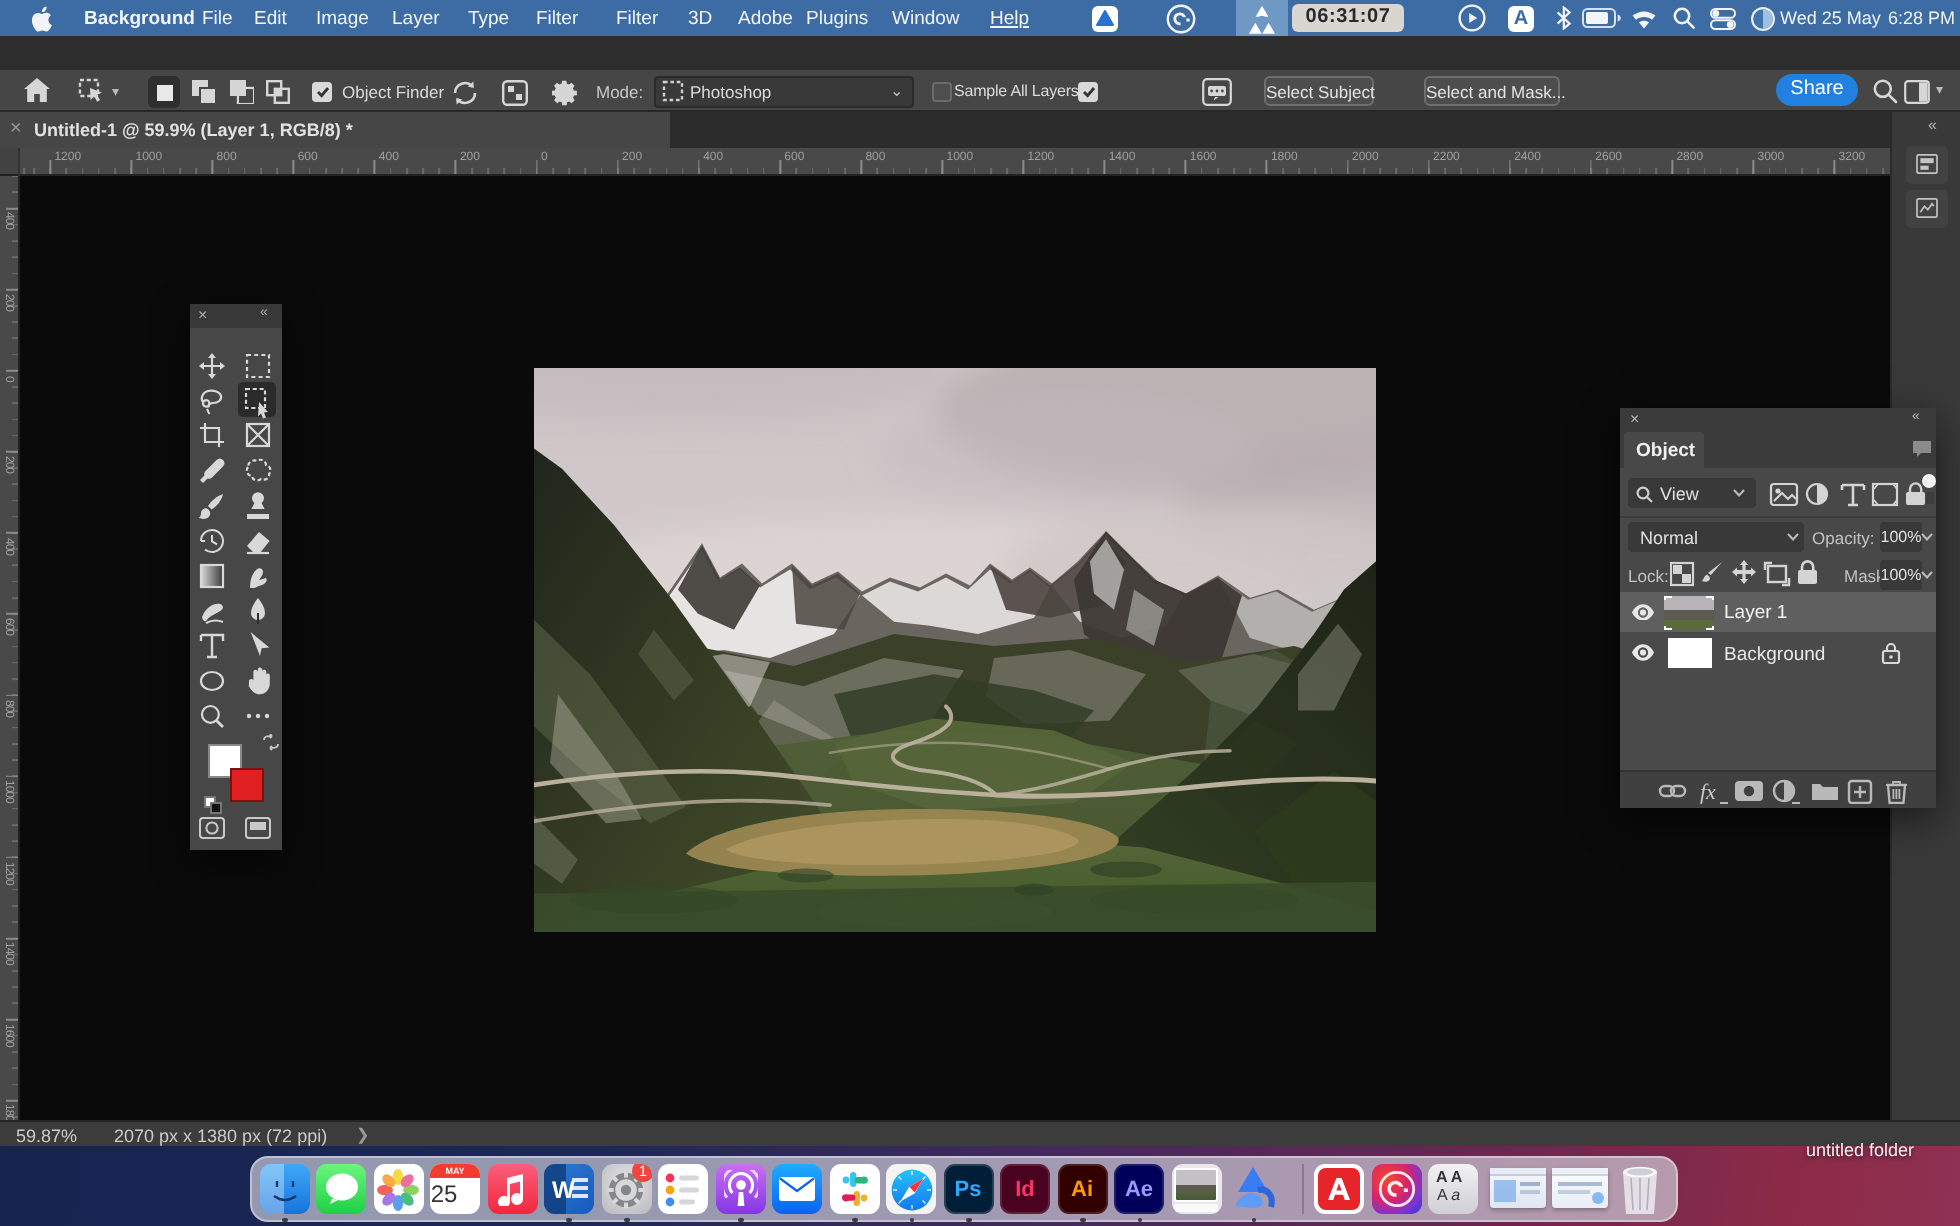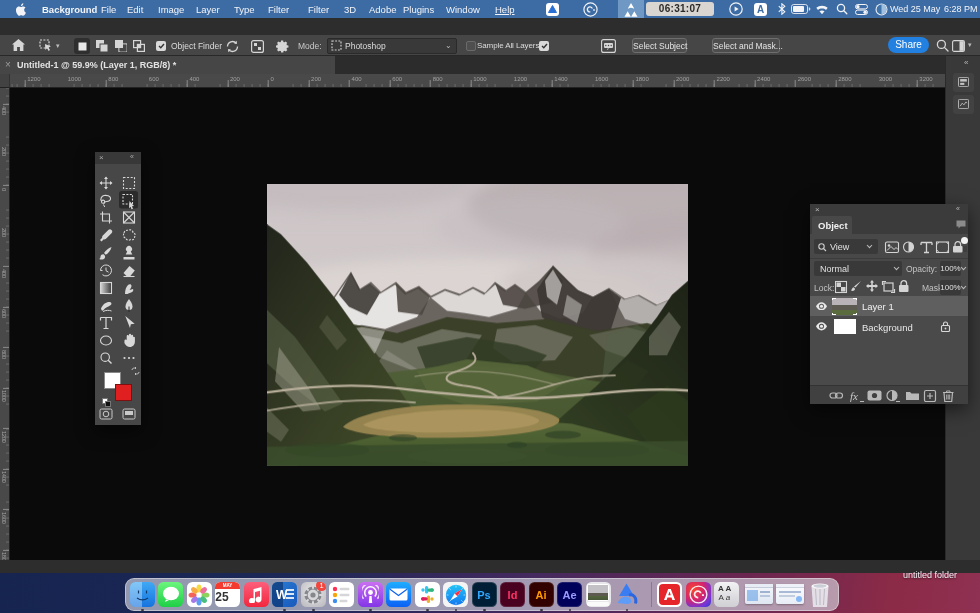--- a/index.html
+++ b/index.html
@@ -545,20 +545,25 @@
         <g transform="translate(95,0)">
             <rect x="0.5" y="1.5" width="11" height="11" rx="1.5"></rect>
             <path d="M6 4v6M3 7h6"></path>
           </g>
         <g transform="translate(113,0)">
             <path d="M2 3.5h8.5l-.8 9H2.8z" fill="none"></path>
             <path d="M1 3.5h10.5M4.5 3.5V2h3.5v1.5M4.7 5.5v5M6.2 5.5v5M7.7 5.5v5" stroke-width="0.9"></path>
           </g>
       </svg>
     </div>
+    <div id="statusbar">
+      <span class="abs" style="left:8px;top:2px;">59.87%</span>
+      <span class="abs" style="left:57px;top:2px;">2070 px x 1380 px (72 ppi)</span>
+      <span class="abs" style="left:178px;top:2px;color:#999;font-size:8px;">❯</span>
+    </div>
   </div>
   <div id="menubar">
     <svg class="abs" style="left:16px;top:3px;" width="11" height="13" viewBox="0 0 11 13">
         <path fill="#f2f4f8" d="M8.2 6.9c0-1.5 1.2-2.2 1.3-2.3-.7-1-1.8-1.2-2.2-1.2-.9-.1-1.8.6-2.3.6-.5 0-1.2-.6-2-.5-1 0-2 .6-2.5 1.5-1.1 1.9-.3 4.7.8 6.2.5.8 1.1 1.6 1.9 1.6.8 0 1.1-.5 2-.5.9 0 1.2.5 2 .5.8 0 1.4-.8 1.9-1.5.6-.9.8-1.7.8-1.8-.1 0-1.7-.6-1.7-2.6zM6.7 2.2c.4-.5.7-1.2.6-1.9-.6 0-1.3.4-1.7.9-.4.4-.7 1.1-.6 1.8.7.1 1.3-.3 1.7-.8z"></path>
       </svg>
     <span class="mi" style="left:42px;font-weight:bold;">Background</span>
     <span class="mi" style="left:101px;">File</span>
     <span class="mi" style="left:127px;">Edit</span>
     <span class="mi" style="left:158px;">Image</span>
     <span class="mi" style="left:196px;">Layer</span>
@@ -576,21 +581,21 @@
       </svg>
     <svg class="abs" style="left:583px;top:2px;" width="15" height="15" viewBox="0 0 15 15">
         <circle cx="7.5" cy="7.5" r="6.6" fill="none" stroke="#f2f4f8" stroke-width="1.2"></circle>
         <path fill="#f2f4f8" d="M6.9 4.2c-1.8 0-3.2 1.4-3.2 3.2 0 1.8 1.4 3.2 3.2 3.2h.4V9.2h-.4c-1 0-1.8-.8-1.8-1.8s.8-1.8 1.8-1.8c.7 0 1.3.4 1.6 1h1.5c-.4-1.4-1.6-2.4-3.1-2.4zm3.3 3.1v1.4h1.6V7.3z"></path>
       </svg>
     <div class="abs" style="left:618px;top:0;width:26px;height:18px;background:#6f99c4;"></div>
     <svg class="abs" style="left:622px;top:1.5px;" width="18" height="16" viewBox="0 0 15 14">
         <path fill="#fff" d="M7.5 0.8 10.3 5.6H4.7zM1.8 13 4.6 8.2l2.8 4.8zM10.4 8.2l2.8 4.8H7.6z"></path>
         <circle cx="7.5" cy="7.4" r="2.3" fill="#6f99c4"></circle>
       </svg>
-    <div class="abs" style="left:646px;top:2px;width:68px;height:14px;background:#d9d5d0;border-radius:3px;color:#2a2a2a;font-size:10px;font-weight:bold;text-align:center;line-height:14px;letter-spacing:0.3px;">06:31:07</div>
+    <div class="abs" style="left:646px;top:2px;width:56px;height:14px;background:#d9d5d0;border-radius:3px;color:#2a2a2a;font-size:10px;font-weight:bold;text-align:center;line-height:14px;letter-spacing:0.3px;">06:31:07</div>
     <svg class="abs" style="left:729px;top:2px;" width="14" height="14" viewBox="0 0 14 14">
         <circle cx="7" cy="7" r="6.2" fill="none" stroke="#f2f4f8" stroke-width="1.2"></circle>
         <path fill="#f2f4f8" d="M5.6 4.5 9.6 7 5.6 9.5z"></path>
       </svg>
     <div class="abs" style="left:754px;top:2.5px;width:13px;height:13px;background:#fff;border-radius:3px;color:#3d6ca4;font-size:10px;font-weight:bold;text-align:center;line-height:13px;">A</div>
     <svg class="abs" style="left:778px;top:3px;" width="8" height="12" viewBox="0 0 8 12">
         <path fill="none" stroke="#f2f4f8" stroke-width="1.1" d="M0.8 3.2 6.8 8.8 3.9 11.2 3.9 0.8 6.8 3.2 0.8 8.8"></path>
       </svg>
     <svg class="abs" style="left:791px;top:4px;" width="20" height="10" viewBox="0 0 20 10">
         <rect x="0.5" y="0.5" width="16" height="9" rx="2.2" fill="none" stroke="#f2f4f8" stroke-opacity="0.85"></rect>
@@ -641,21 +646,21 @@
             <ellipse cx="17.5" cy="11" rx="4" ry="2.6" fill="#7ac943"></ellipse>
             <ellipse cx="6.4" cy="6.4" rx="2.6" ry="3.8" transform="rotate(-45 6.4 6.4)" fill="#f59d23"></ellipse>
             <ellipse cx="15.6" cy="15.6" rx="2.6" ry="3.8" transform="rotate(-45 15.6 15.6)" fill="#28b46c"></ellipse>
             <ellipse cx="15.6" cy="6.4" rx="2.6" ry="3.8" transform="rotate(45 15.6 6.4)" fill="#e8578c"></ellipse>
             <ellipse cx="6.4" cy="15.6" rx="2.6" ry="3.8" transform="rotate(45 6.4 15.6)" fill="#9561e2"></ellipse>
           </g>
       </svg>
     </div>
     <div class="dicon" style="left:215px;background:#fff;">
       <div class="abs" style="left:0;top:0;width:25px;height:7px;background:#f33b30;color:#fff;font-size:4.5px;text-align:center;line-height:7px;font-weight:bold;">MAY</div>
-      <div class="abs" style="left:0;top:7px;width:14px;height:18px;color:#333;font-size:12px;text-align:center;line-height:17px;font-weight:bold;">25</div>
+      <div class="abs" style="left:0;top:7px;width:14px;height:18px;color:#333;font-size:12px;text-align:center;line-height:17px;">25</div>
     </div>
     <div class="dicon" style="left:243.5px;background:linear-gradient(180deg,#fc5e7b,#f2273e);">
       <svg class="abs" style="left:5px;top:4px;" width="15" height="17" viewBox="0 0 15 17">
           <path d="M12.5 1 4.5 3v9.3a3 3 0 1 0 1.5 2.6V6l5-1.3v6.2a3 3 0 1 0 1.5 2.6z" fill="#fff"></path>
         </svg>
     </div>
     <div class="dicon" style="left:272px;background:linear-gradient(135deg,#2b7cd3,#185abd);">
       <div class="abs" style="left:0;top:0;width:11px;height:25px;background:rgba(16,59,122,0.8);"></div>
       <span class="abs" style="left:4px;top:5.5px;color:#fff;font-size:12px;font-weight:bold;">W</span>
       <div class="abs" style="left:14px;top:7px;width:8px;height:1.8px;background:#fff;opacity:.85;"></div>

